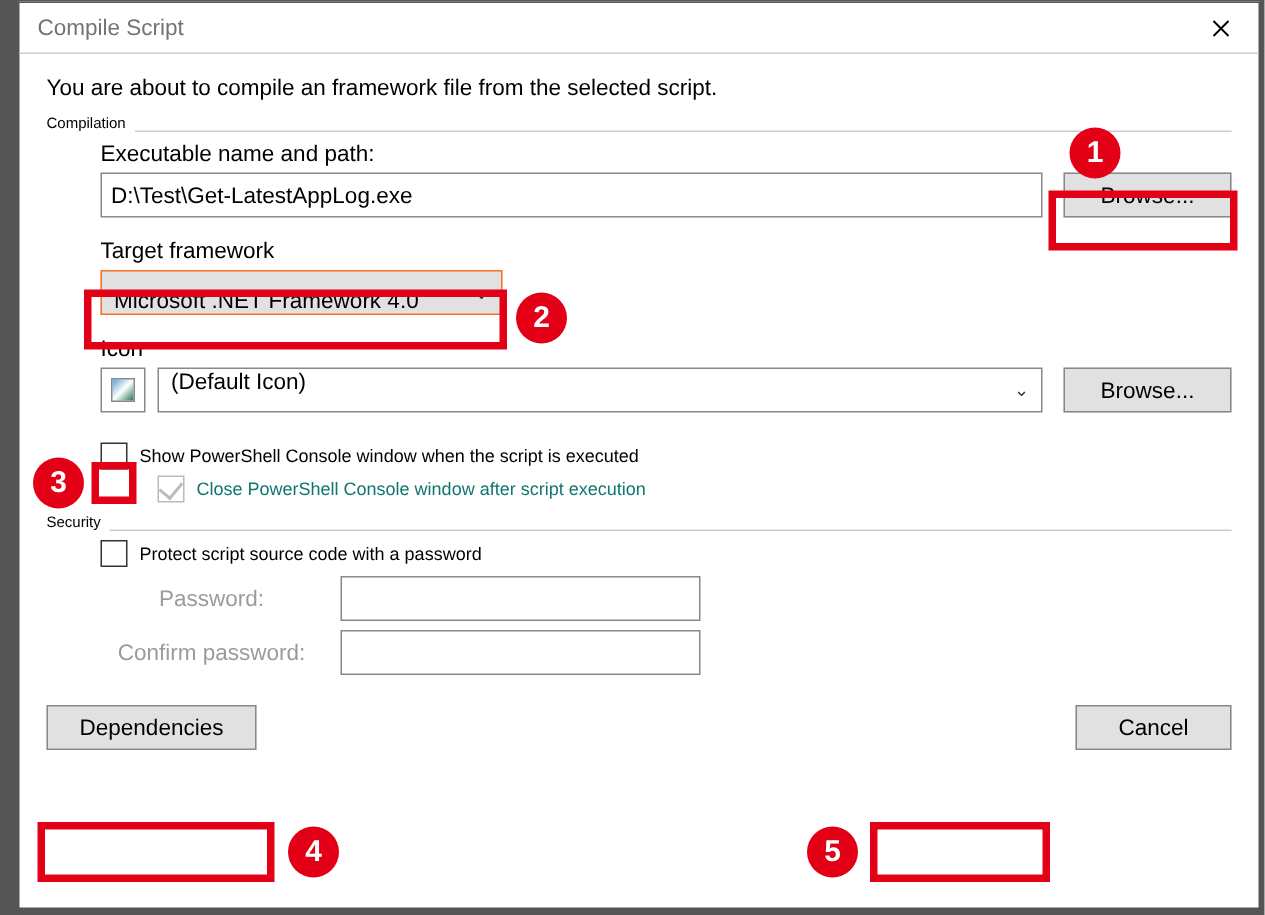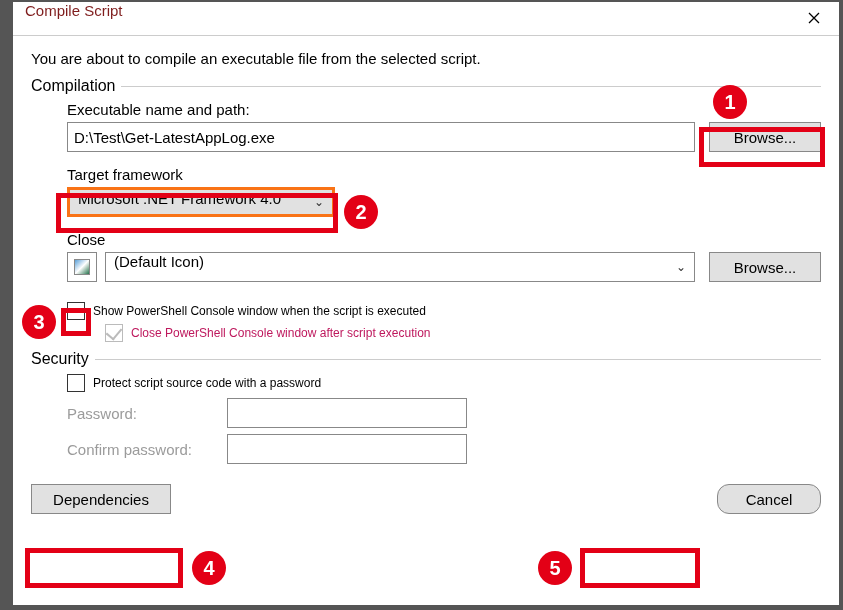--- a/index.html
+++ b/index.html
@@ -19,24 +19,24 @@
     top: 1px;
     width: 828px;
     height: 605px;
     background: #fff;
     border: 1px solid #555;
   }
   .titlebar {
     height: 34px;
     border-bottom: 1px solid #ccc;
     display: flex;
-    align-items: flex-start;
+    align-items: center;
     padding: 0 2px 0 12px;
     font-size: 15px;
-    color: #7f1d1d;
+    color: #737373;
   }
   .titlebar .spacer { flex: 1; }
   .titlebar .close {
     width: 46px;
     height: 32px;
     display: flex;
     align-items: center;
     justify-content: center;
     font-size: 16px;
     color: #000;
@@ -47,22 +47,22 @@
   .intro {
     margin: 4px 0 10px 0;
     color: #000;
     font-size: 15px;
   }
   .group {
     margin-bottom: 8px;
   }
   .group-header {
     display: flex;
-    align-items: center;
-    font-size: 16px;
+    align-items: flex-end;
+    font-size: 10px;
     color: #000;
     margin-bottom: 6px;
   }
   .group-header .line {
     flex: 1;
     height: 1px;
     background: #ccc;
     margin-left: 6px;
   }
   .row {
@@ -98,28 +98,28 @@
     font-family: inherit;
     color: #000;
     padding: 0 12px;
     cursor: pointer;
     display: inline-flex;
     align-items: center;
     justify-content: center;
   }
   .select {
     height: 30px;
-    border: 3px solid #f97316;
+    border: 1px solid #f97316;
     background: #e1e1e1;
     font-size: 15px;
     font-family: inherit;
     padding: 0 28px 0 8px;
     position: relative;
     display: inline-flex;
-    align-items: flex-start;
+    align-items: flex-end;
     color: #000;
     cursor: pointer;
   }
   .select .chev {
     position: absolute;
     right: 8px;
     top: 50%;
     transform: translateY(-50%);
     font-size: 12px;
     color: #333;
@@ -172,26 +172,26 @@
   .chk.disabled { border-color:#bbb; }
   .chk.checked-disabled::after {
     content: "";
     position:absolute; left:3px; top:0px;
     width:8px; height:12px;
     border: solid #bbb;
     border-width: 0 2px 2px 0;
     transform: rotate(40deg);
   }
   .chk-label { font-size:12px; color:#000; }
-  .chk-label.disabled { color:#be185d; }
+  .chk-label.disabled { color:#0f766e; }
   .pwd-row {
     display:flex; align-items:center; margin:6px 0;
   }
   .pwd-label {
-    width:160px; text-align:left; padding-right:12px;
+    width:160px; text-align:center; padding-right:12px;
     font-size:15px; color:#9b9b9b;
   }
   .footer {
     display:flex; 
     margin-top: 20px;
   }
   .footer .spacer { flex:1; }
 
   
   .ann-box {
@@ -219,21 +219,21 @@
     <span>Compile Script</span>
     <span class="spacer"></span>
     <span class="close">
       <svg width="12" height="12" viewBox="0 0 12 12">
           <path d="M1 1 L11 11 M11 1 L1 11" stroke="#000" stroke-width="1.3"></path>
         </svg>
     </span>
   </div>
 
   <div class="content">
-    <div class="intro">You are about to compile an executable file from the selected script.</div>
+    <div class="intro">You are about to compile an framework file from the selected script.</div>
 
     <div class="group">
       <div class="group-header">
         <span>Compilation</span>
         <span class="line"></span>
       </div>
 
       <div class="indent1">
         <div class="label">Executable name and path:</div>
         <div class="row">
@@ -245,21 +245,21 @@
         <div style="height:10px"></div>
         <div class="label">Target framework</div>
         <div class="row">
           <div class="select" style="width:268px;">
             <span>Microsoft .NET Framework 4.0</span>
             <span class="chev">⌄</span>
           </div>
         </div>
 
         <div style="height:10px"></div>
-        <div class="label">Close</div>
+        <div class="label">Icon</div>
         <div class="row">
           <span class="iconbox">
               <span class="iconbox-inner"></span>
             </span>
           <div class="icon-combo">
             <span>(Default Icon)</span>
             <span class="chev">⌄</span>
           </div>
           <div style="width:14px"></div>
           <button class="btn">Browse...</button>
@@ -297,21 +297,21 @@
             <input type="text" class="textinput" style="width: 240px;" disabled="">
           </div>
         </div>
       </div>
     </div>
 
     <div class="footer">
       <button class="btn" style="min-width:140px;">Dependencies</button>
       <span class="spacer"></span>
       <div style="width:12px"></div>
-      <button class="btn" style="min-width:104px;border-radius:12px;">Cancel</button>
+      <button class="btn" style="min-width:104px;">Cancel</button>
     </div>
   </div>
 </div>
 
 <div class="ann-box" style="left:699px; top:127px; width:126px; height:40px;"></div>
 <div class="ann-circle" style="left:713px; top:85px;">
     <span>1</span>
   </div>
 
 <div class="ann-box" style="left:56px; top:193px; width:282px; height:40px;"></div>

